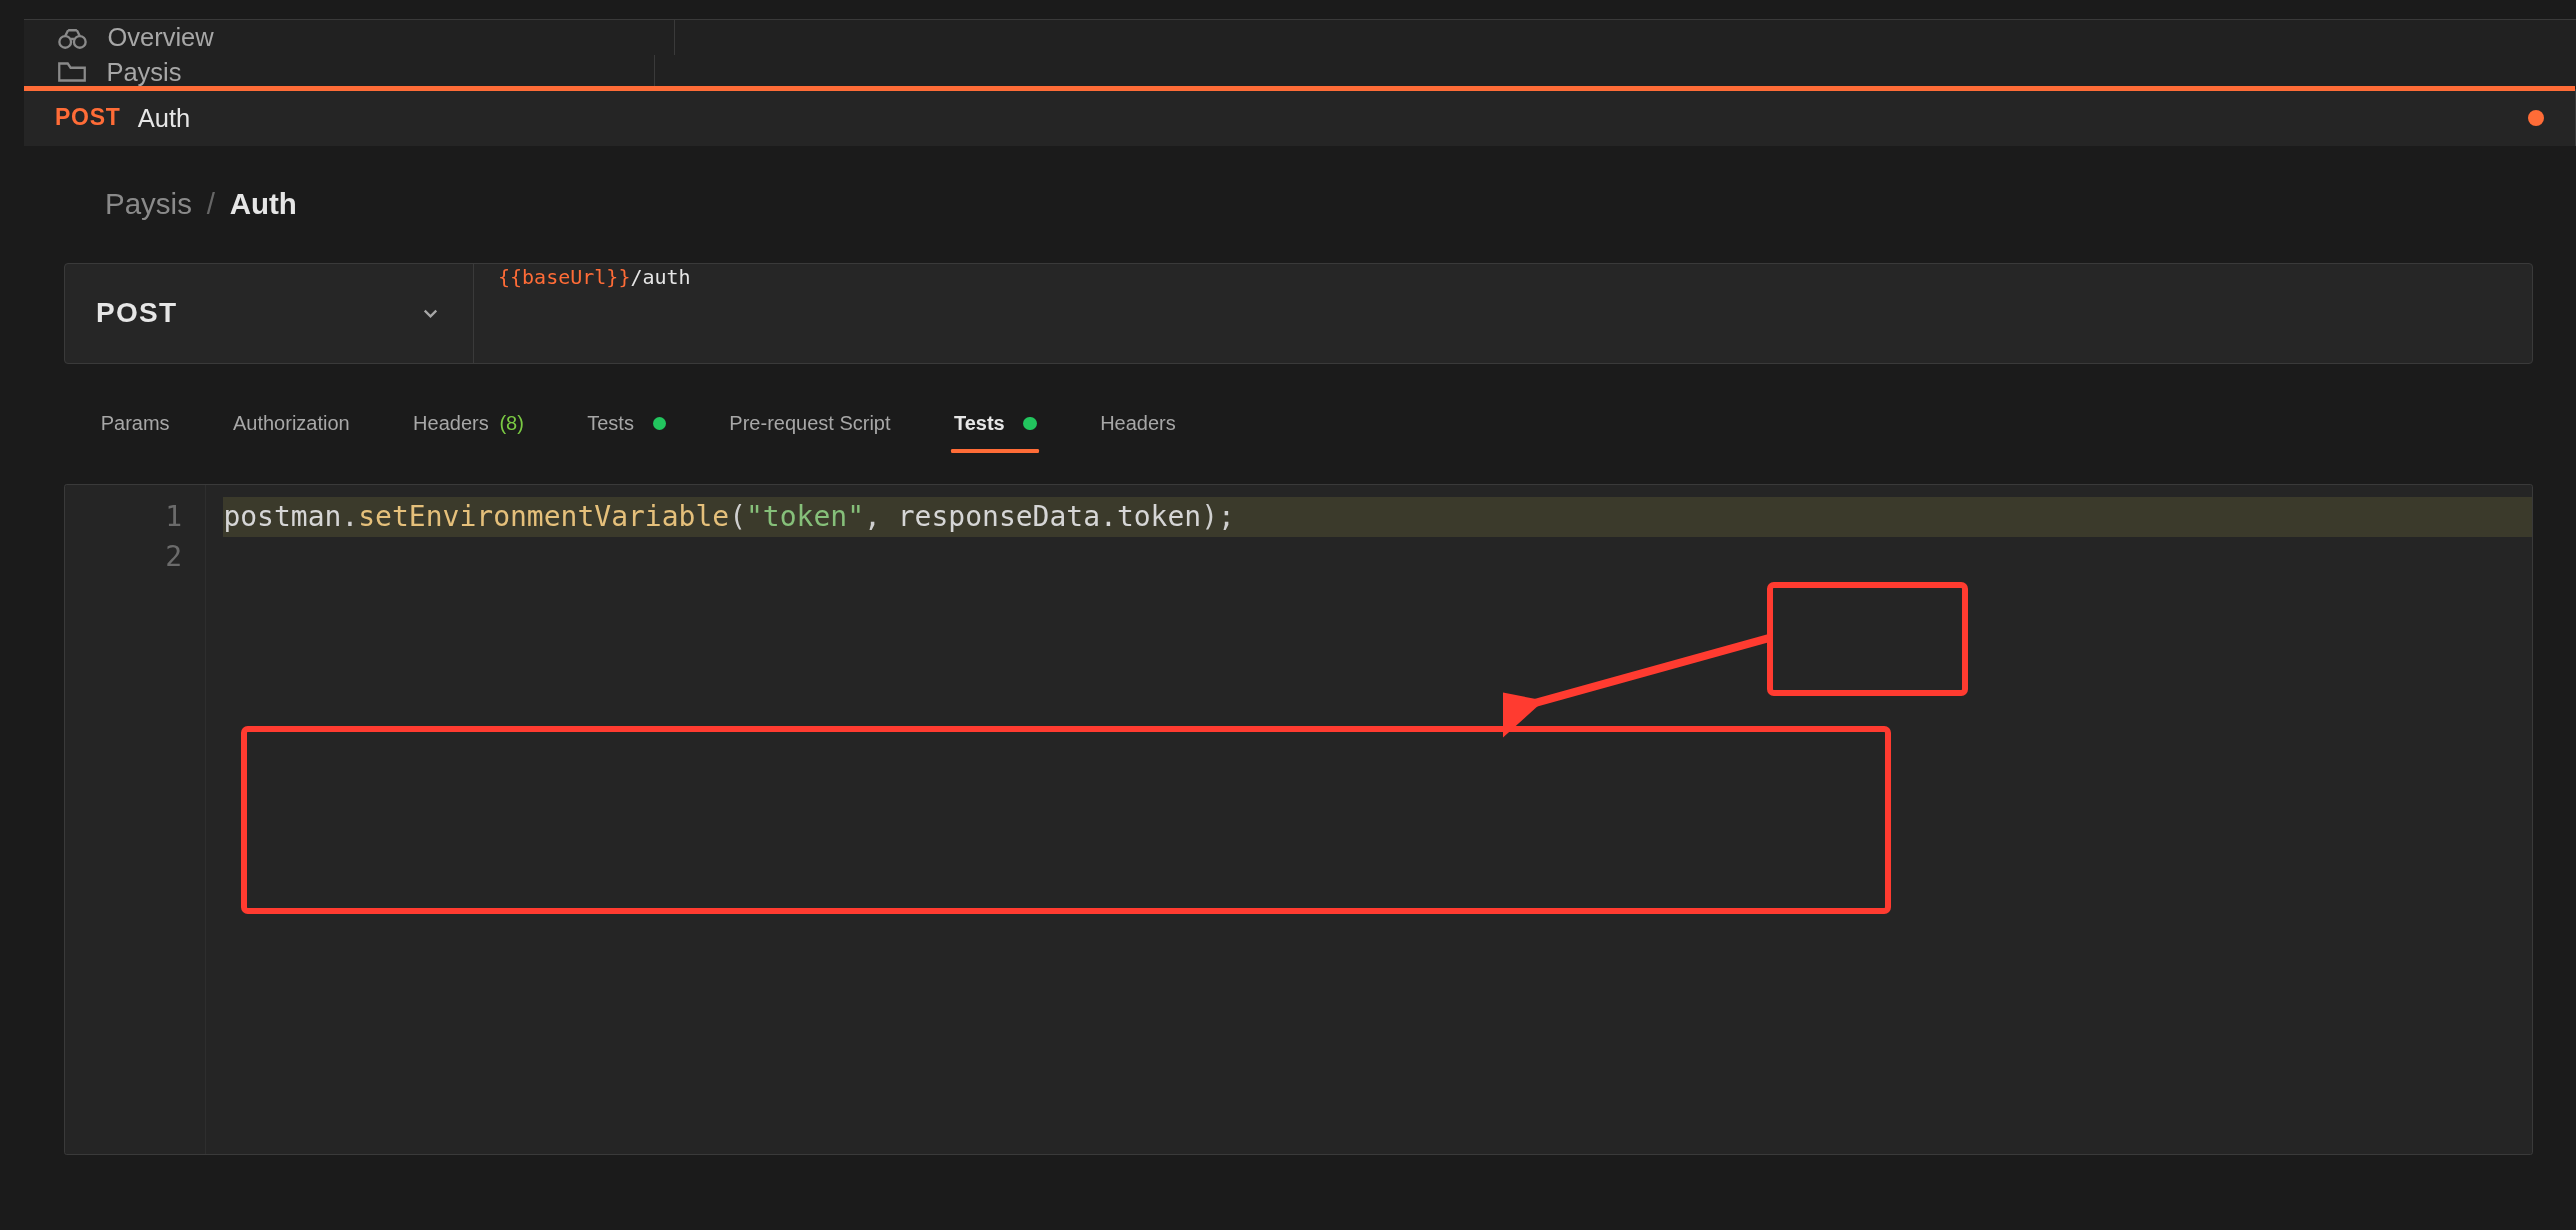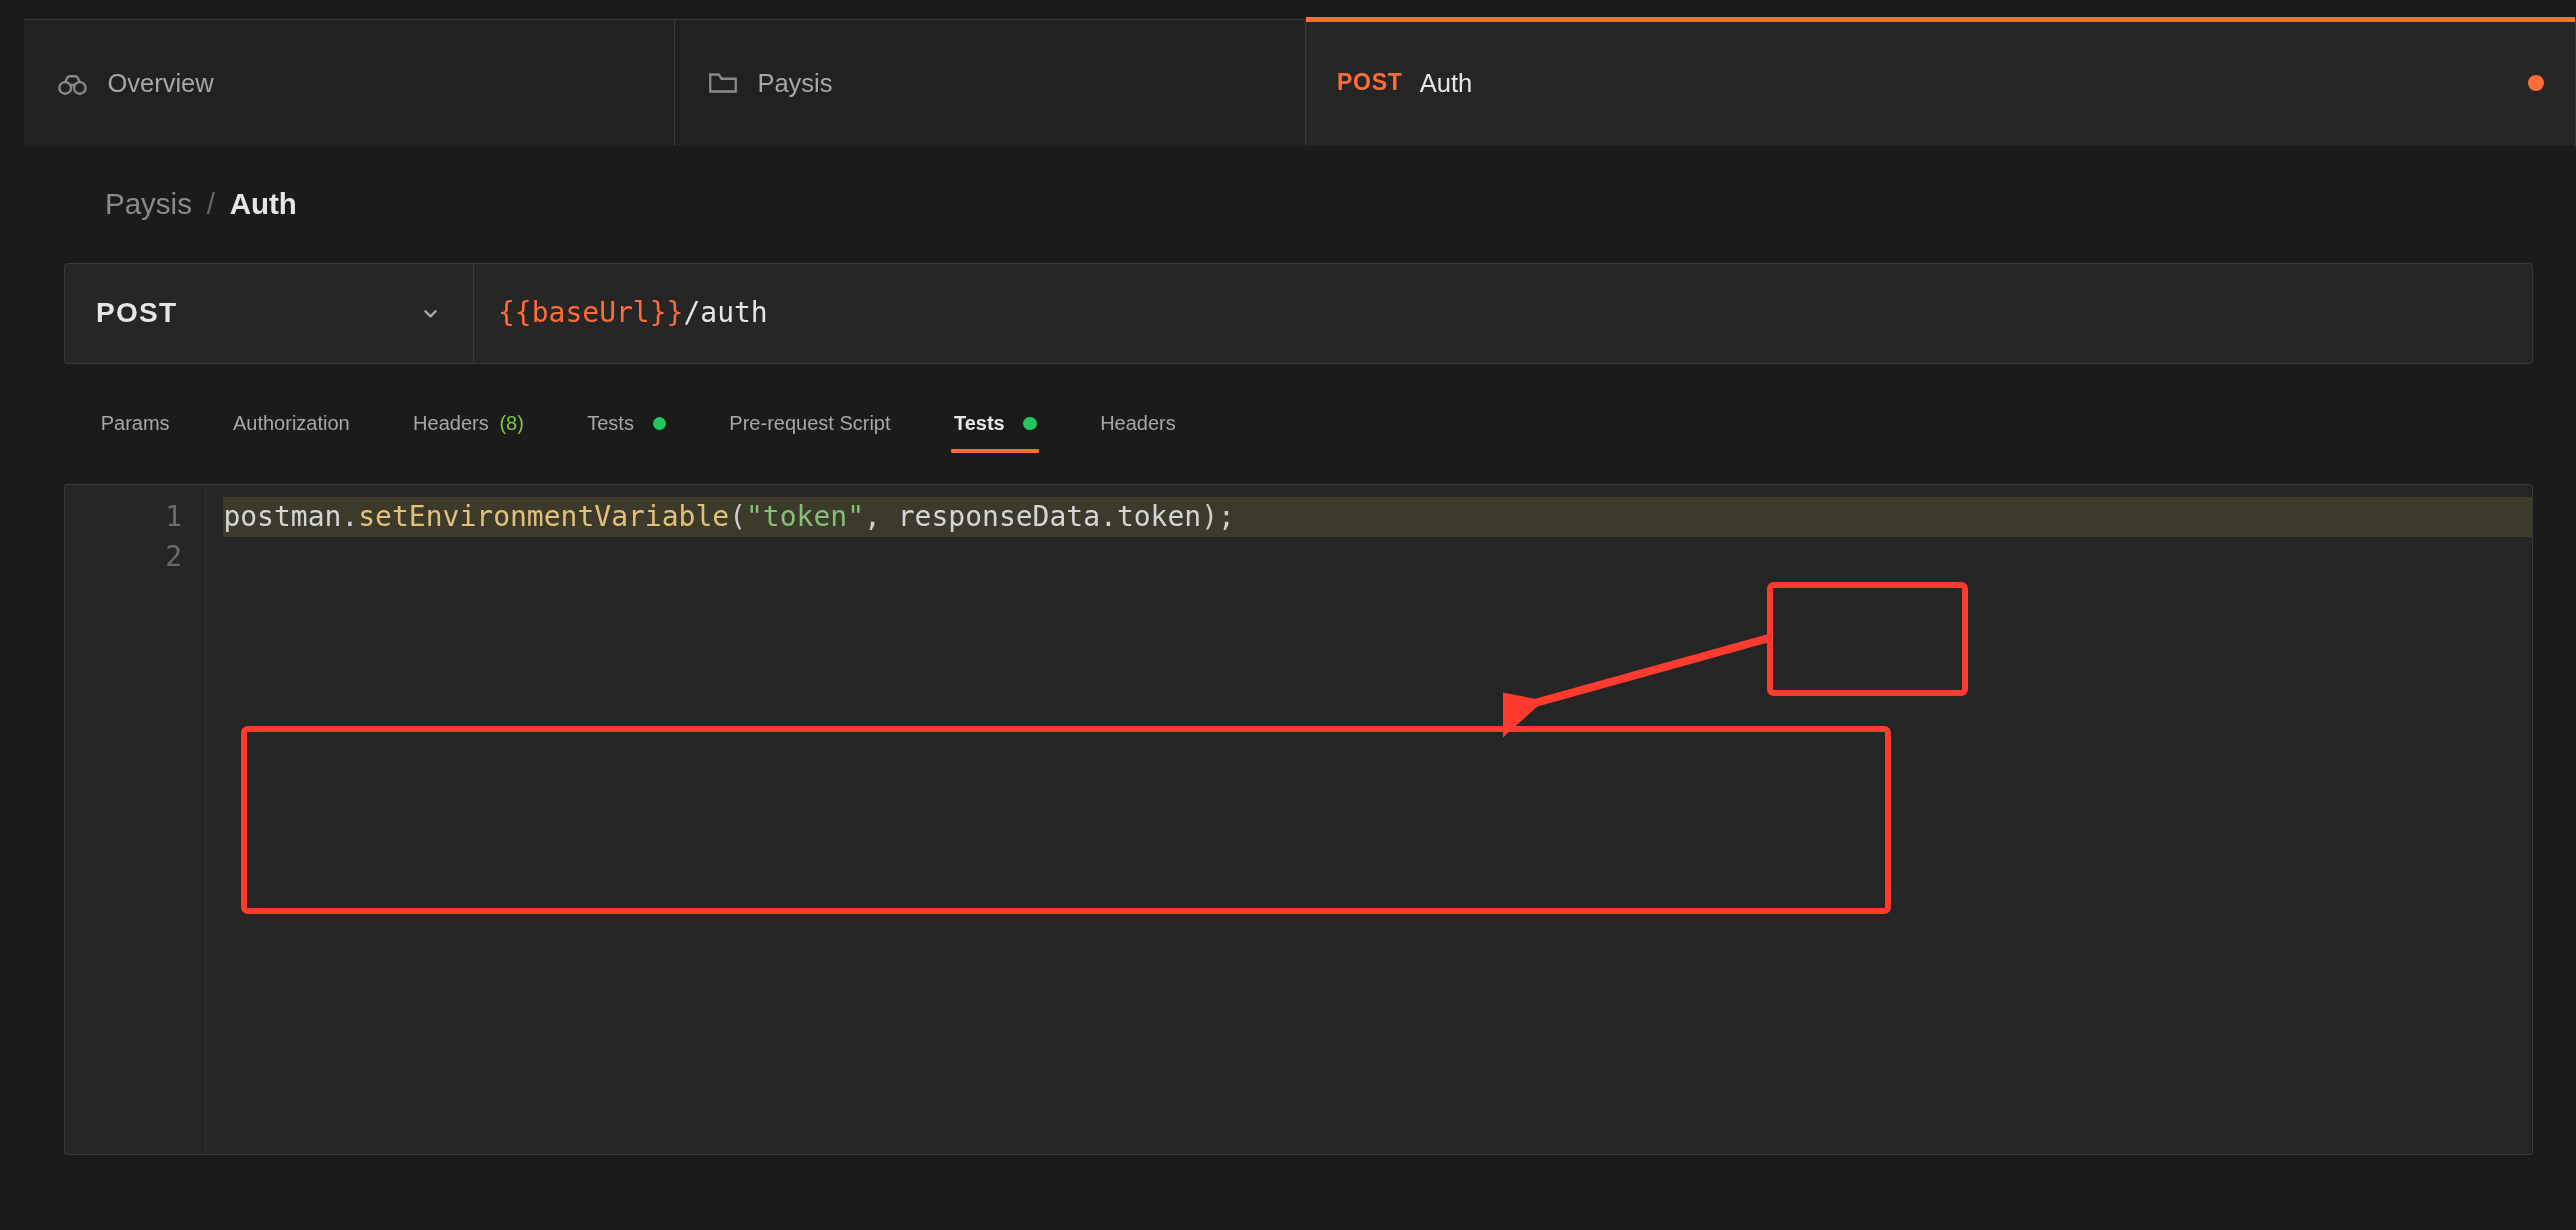--- a/index.html
+++ b/index.html
@@ -40,20 +40,21 @@
     padding-left:24px;
   }
 
   
   .tabbar{
     display:flex;
     align-items:stretch;
     height:127px;
     border-top:0.7px solid var(--border);
     background:var(--bg2);
+    flex-direction:column;
   }
   .tab{
     display:flex;align-items:center;gap:17.4px;
     padding:0 31px;
     border-right:0.7px solid var(--border);
     color:var(--muted);
     cursor:pointer;
     position:relative;
     flex:0 0 auto;
   }
@@ -93,22 +94,22 @@
   }
   .method{
     display:flex;align-items:center;justify-content:space-between;
     gap:27px;padding:0 31px;width:409px;
     border-right:0.7px solid var(--border);
     font-weight:700;letter-spacing:1.3px;color:var(--text);
     font-size:28px;
   }
   .method .chev{color:var(--muted)}
   .urlinput{
-    display:flex;align-items:center;flex:1;
-    padding:0 24px;font-family:ui-monospace,Menlo,Consolas,monospace;font-size:28px;color:var(--text);
+    display:flex;align-items:flex-start;flex:1;
+    padding:0 24px;font-family:ui-monospace,Menlo,Consolas,monospace;font-size:20px;color:var(--text);
   }
   .urlinput .var{color:var(--orange)}
 
   
   .rtabs{
     display:flex;align-items:center;gap:58px;
     padding:40px 0 20px 74px;
     color:var(--muted);font-size:20px;
     position:relative;
   }

